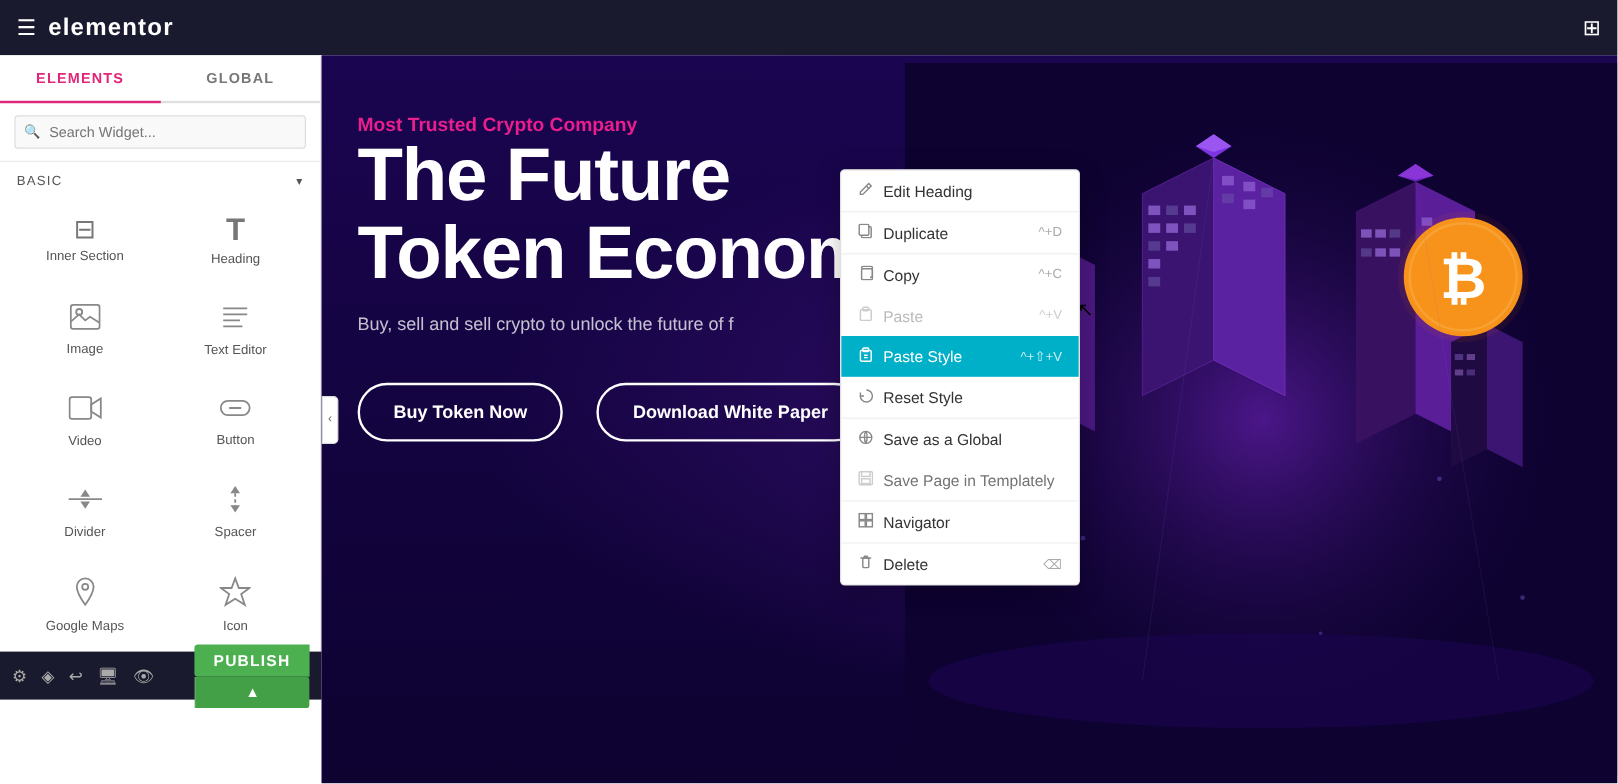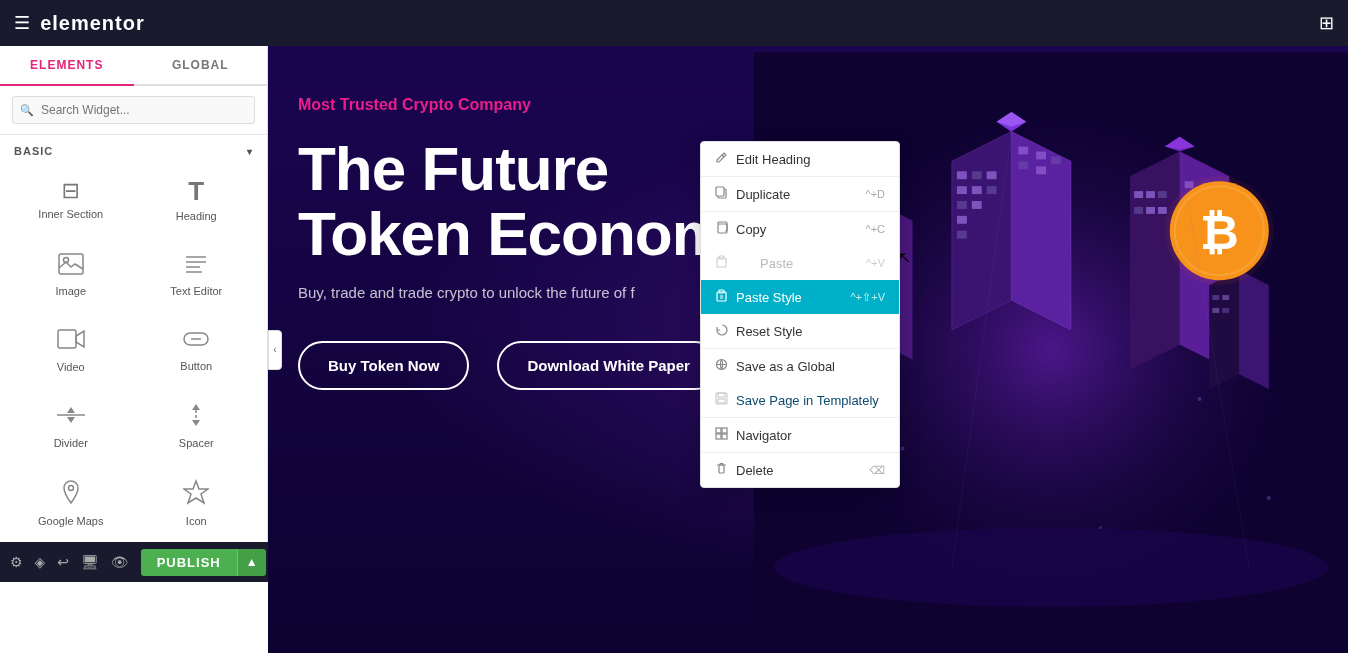--- a/index.html
+++ b/index.html
@@ -79,21 +79,21 @@
       transform: translateY(-50%);
       color: #aaa;
       font-size: 11px;
     }
     .section-label {
       display: flex;
       align-items: center;
       justify-content: space-between;
       padding: 10px 14px 6px;
       font-size: 11px;
-      font-weight: 700;
+      font-weight: 400;
       color: #555;
       letter-spacing: 1px;
     }
     .section-label .chevron { color: #555; font-size: 10px; }
 
     .widget-grid {
       display: grid;
       grid-template-columns: 1fr 1fr;
       gap: 0;
       padding: 0 8px;
@@ -189,21 +189,21 @@
       position: absolute;
       left: 0;
       top: 0;
       width: 65%;
       padding: 50px 30px 30px 30px;
     }
     .crypto-tag {
       color: #e91e8c;
       font-size: 16px;
       font-weight: 600;
-      margin-bottom: 22px;
+      margin-bottom: 0;
     }
     .main-heading {
       color: #fff;
       font-size: 62px;
       font-weight: 900;
       line-height: 1.05;
       margin-bottom: 18px;
       letter-spacing: -1px;
     }
     .sub-text {
@@ -281,21 +281,21 @@
       background: #00b0c8;
       color: #fff;
     }
     .ctx-item.disabled { color: #bbb; cursor: default; }
     .ctx-item .ctx-left { display: flex; align-items: center; gap: 8px; }
     .ctx-item .ctx-icon { font-size: 13px; color: #999; }
     .ctx-item.active .ctx-icon { color: #fff; }
     .ctx-item .shortcut { font-size: 11px; color: #aaa; }
     .ctx-item.active .shortcut { color: rgba(255,255,255,0.8); }
     .ctx-divider { height: 1px; background: #eee; margin: 0; }
-    .ctx-item.disabled-gray { color: #0c4a6e; }
+    .ctx-item.disabled-gray { color: #737373; }
     .ctx-item.disabled-gray .ctx-icon { color: #ccc; }
     .cursor-indicator {
       position: absolute;
       top: 202px;
       left: 630px;
       font-size: 16px;
       pointer-events: none;
       z-index: 1001;
     }
 
@@ -439,21 +439,21 @@
 
       </div>
     </div>
 
     <div class="bottom-bar">
       <span class="bottom-icon">⚙</span>
       <span class="bottom-icon">◈</span>
       <span class="bottom-icon">↩</span>
       <span class="bottom-icon">🖥</span>
       <span class="bottom-icon">👁</span>
-      <div class="publish-group" style="margin-left:auto;">
+      <div class="publish-group" style="margin-left:auto;flex-direction:column;">
         <button class="publish-btn">PUBLISH</button>
         <button class="publish-arrow">▲</button>
       </div>
     </div>
   </div>
 
   <div class="canvas">
 
     <div class="canvas-bg"></div>
 
@@ -564,21 +564,21 @@
       <circle cx="520" cy="450" r="2" fill="#8060e0" opacity="0.4"></circle>
       <circle cx="350" cy="480" r="1.5" fill="#6040c0" opacity="0.5"></circle>
     </svg>
 
     <div class="canvas-content">
       <div class="crypto-tag">Most Trusted Crypto Company</div>
       <div class="main-heading">
         <div>The Future</div>
         <div>Token Economy</div>
       </div>
-      <div class="sub-text">Buy, trade and trade crypto to unlock the future of f</div>
+      <div class="sub-text">Buy, sell and sell crypto to unlock the future of f</div>
       <div class="cta-buttons">
         <button class="btn-primary">Buy Token Now</button>
         <button class="btn-secondary">Download White Paper</button>
       </div>
     </div>
 
     <div class="collapse-handle" style="position:absolute;left:0;top:50%;transform:translateY(-50%);width:14px;height:40px;background:#fff;border:1px solid #ddd;display:flex;align-items:center;justify-content:center;cursor:pointer;border-radius:0 4px 4px 0;">
       ‹
     </div>
 
@@ -627,21 +627,21 @@
       </div>
 
       <div class="ctx-item disabled">
         <div class="ctx-left">
           <span class="ctx-icon">
             <svg width="13" height="13" viewBox="0 0 13 13" fill="none">
                 <rect x="2" y="3" width="9" height="9" rx="1" stroke="#ccc" stroke-width="1.2" fill="none"></rect>
                 <rect x="4" y="1" width="5" height="3" rx="1" stroke="#ccc" stroke-width="1.2" fill="none"></rect>
               </svg>
           </span>
-          <span style="color:#bbb;margin-left:24px;">Paste</span>
+          <span style="color:#bbb;">Paste</span>
         </div>
         <span class="shortcut" style="color:#ccc;">^+V</span>
       </div>
 
       <div class="ctx-item active">
         <div class="ctx-left">
           <span class="ctx-icon" style="color:#fff;">
             <svg width="13" height="13" viewBox="0 0 13 13" fill="none">
                 <rect x="2" y="3" width="9" height="9" rx="1" stroke="white" stroke-width="1.2" fill="none"></rect>
                 <rect x="4" y="1" width="5" height="3" rx="1" stroke="white" stroke-width="1.2" fill="none"></rect>

